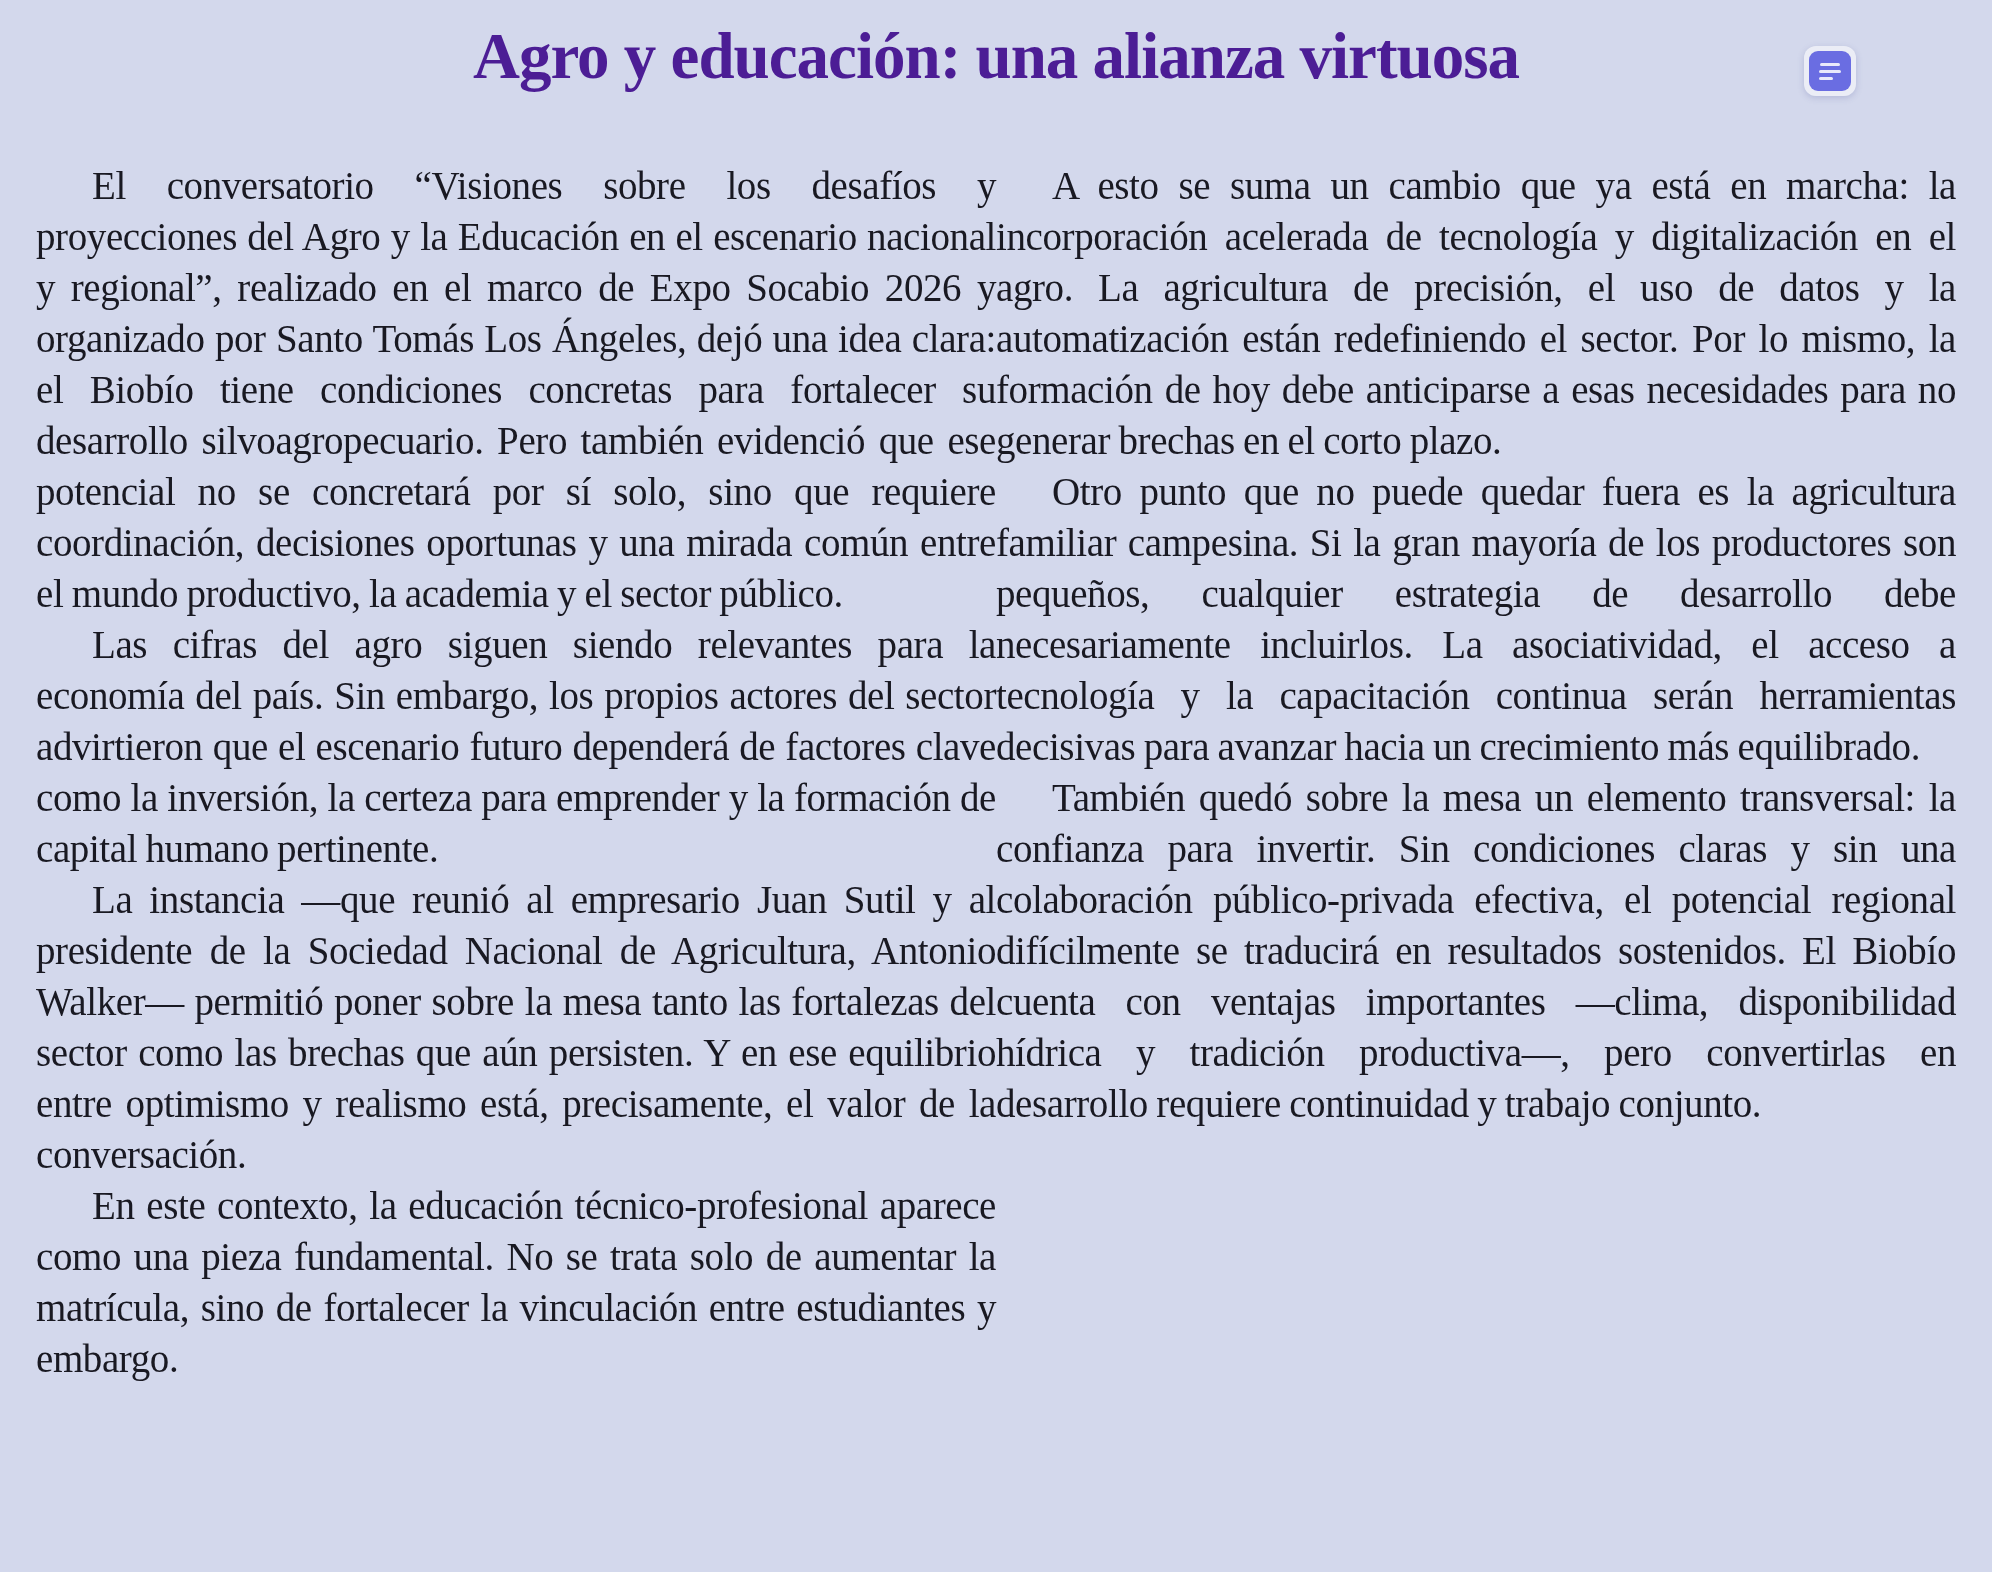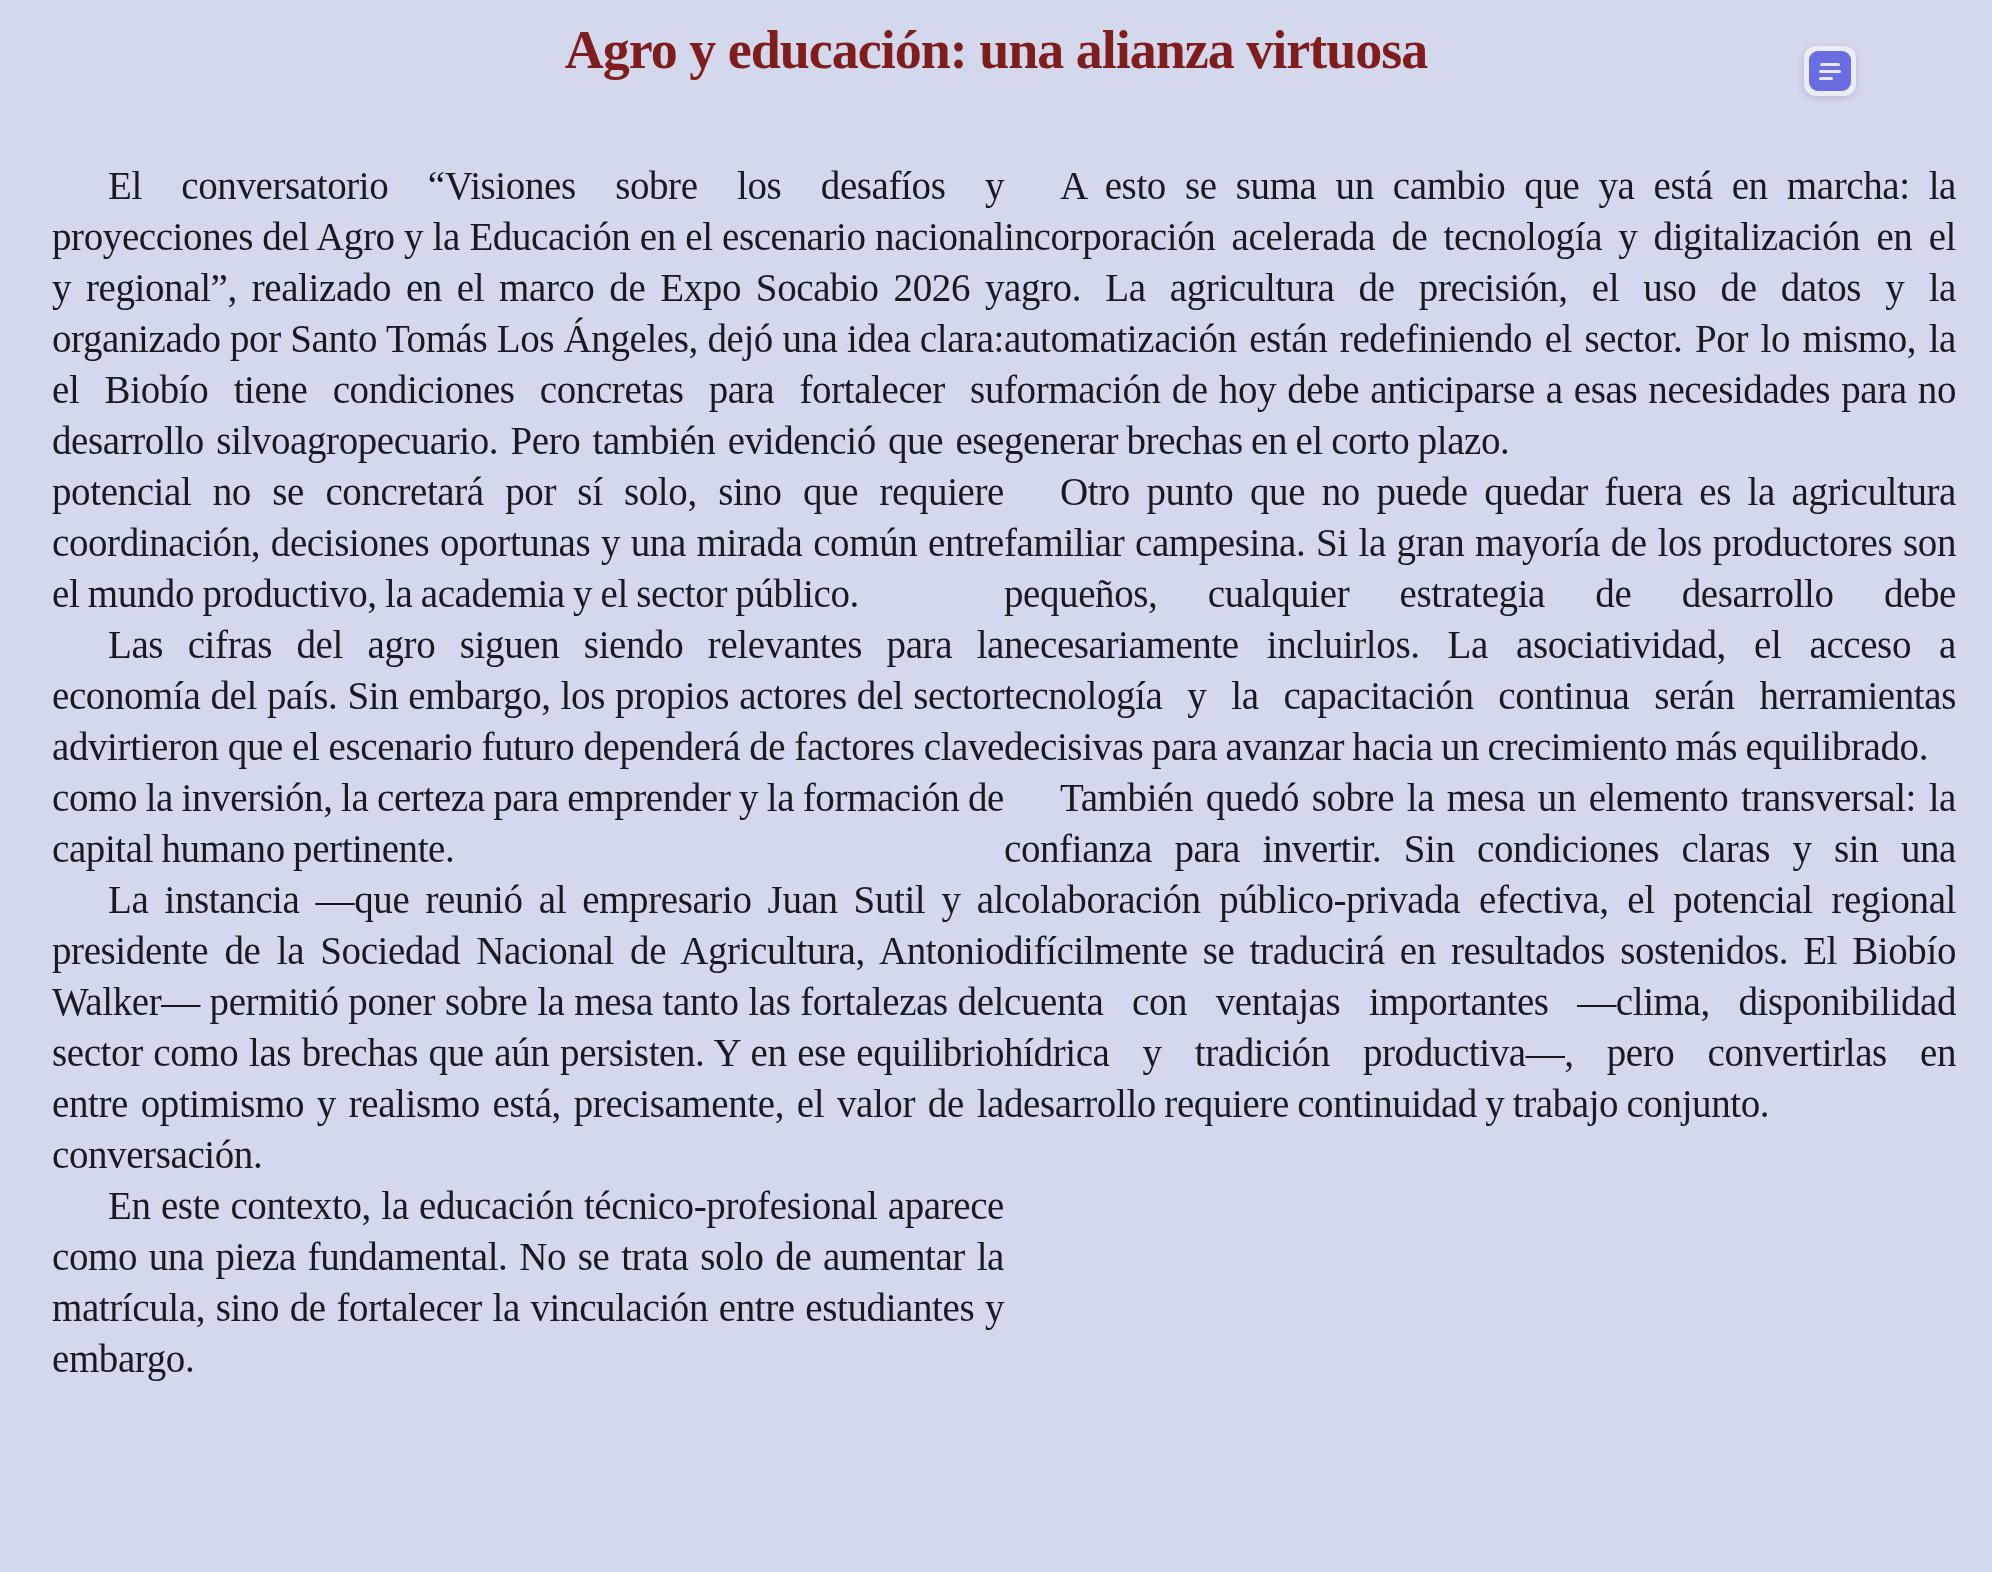--- a/index.html
+++ b/index.html
@@ -19,25 +19,25 @@
     color: #16161f;
   }
   .header {
     position: relative;
     padding-top: 22px;
     height: 120px;
     text-align: center;
   }
   .title {
     margin: 0;
-    font-size: 54px;
+    font-size: 65px;
     line-height: 1.05;
     font-weight: 700;
     letter-spacing: -1px;
-    color: #7f1d1d;
+    color: #4c1d95;
   }
   .summarize-btn {
     position: absolute;
     top: 46px;
     right: 136px;
     width: 52px;
     height: 50px;
     border: none;
     background: rgba(255,255,255,0.55);
     border-radius: 12px;
@@ -60,21 +60,20 @@
     height: 3px;
     border-radius: 2px;
     background: rgba(255,255,255,0.85);
   }
   .summarize-icon .bar.b1 { width: 20px; }
   .summarize-icon .bar.b2 { width: 22px; }
   .summarize-icon .bar.b3 { width: 14px; align-self: flex-start; margin-left: 10px; }
   .columns {
     display: flex;
     padding: 18px 36px 0 36px;
-    margin-left: 16px;
   }
   .col {
     flex: 1 1 0;
     min-width: 0;
   }
   .col p {
     margin: 0;
     text-align: justify;
     text-indent: 56px;
     font-size: 39px;

